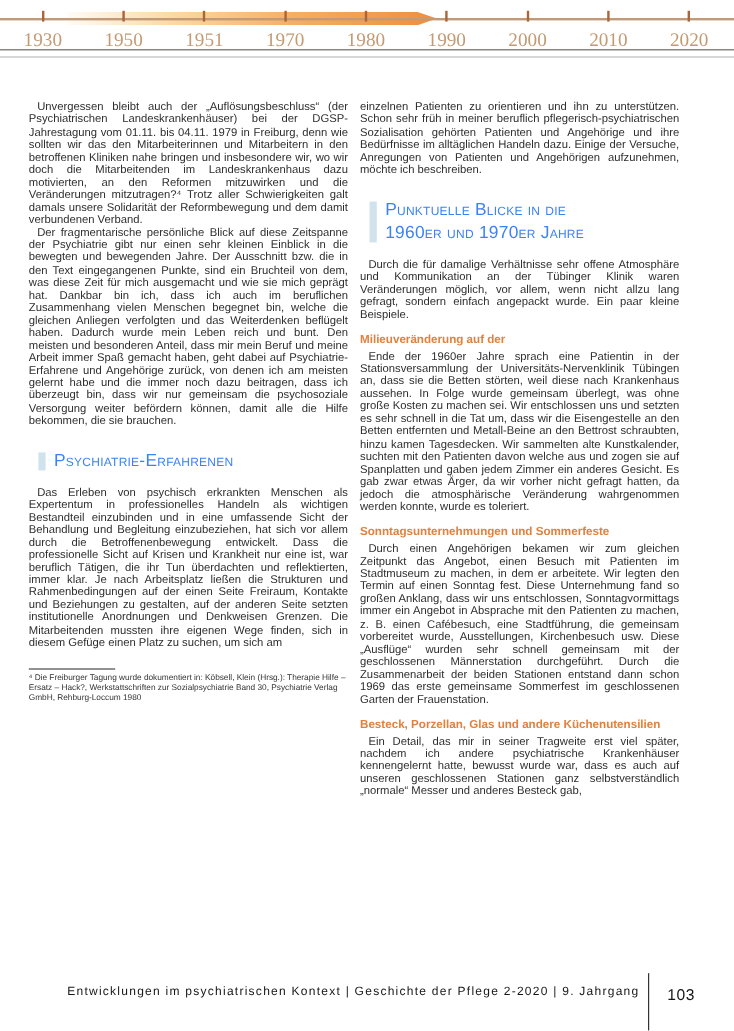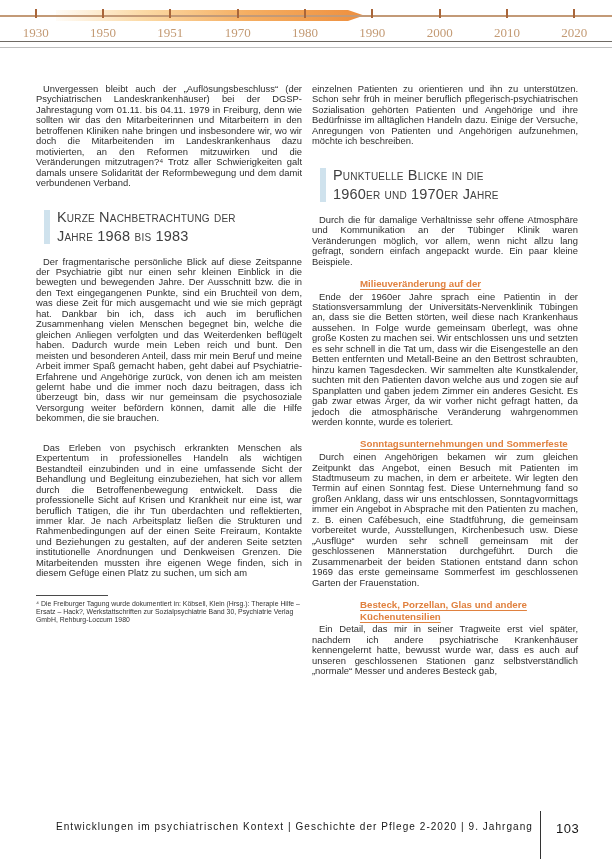--- a/index.html
+++ b/index.html
@@ -12,43 +12,43 @@
   .timeline { position:absolute; top:0; left:0; width:612px; height:52px; }
   .tl-band {
     position:absolute; top:10px; left:56px; width:308px; height:11px;
     background:linear-gradient(90deg, rgba(252,233,200,0.15) 0%, #fbdaa6 28%, #f5ae62 62%, #ee8f3e 100%);
     clip-path:polygon(0 0, calc(100% - 16px) 0, 100% 50%, calc(100% - 16px) 100%, 0 100%);
   }
   .tl-line { position:absolute; top:15px; left:0; width:100%; height:2px; background:#c39a77; }
   .tl-years { position:absolute; top:0; left:2px; width:606px; height:46px; display:flex; }
   .tl-cell { flex:1 1 0; position:relative; text-align:center; }
   .tl-tick { position:absolute; top:9px; left:50%; width:2px; height:9px; margin-left:-1px; background:#a9663a; }
-  .tl-year-label { display:inline-block; margin-top:25px; font-family:"Liberation Serif", serif; font-size:13px; color:#c39a74; }
+  .tl-year-label { display:inline-block; margin-top:25px; font-family:"Liberation Serif", serif; font-size:16px; color:#c39a74; }
   .tl-rule-dark  { position:absolute; top:41px; left:0; width:100%; height:1px; background:#6f6a64; }
   .tl-rule-light { position:absolute; top:47px; left:0; width:100%; height:1px; background:#bdbdbd; }
 
   
-  .content { position:absolute; top:84px; left:36px; width:542px; display:flex; gap:10px; }
+  .content { position:absolute; top:84px; left:24px; width:542px; display:flex; gap:10px; }
   .col { width:266px; }
   .body-para {
     margin:0; font-size:9.4px; line-height:10.45px; text-align:justify;
     color:#2e2e2e; text-indent:7px;
   }
   .no-indent { text-indent:0; }
 
   .section-heading {
     position:relative; margin:19px 0 11px 8px; padding-left:13px;
     font-variant:small-caps; font-weight:400; font-size:14.5px; line-height:19px;
-    color:#404040; letter-spacing:0.2px;
+    color:#3b82f6; letter-spacing:0.2px;
   }
   .heading-bar { position:absolute; left:0; top:2px; width:6px; height:calc(100% - 4px); background:#cfe2ed; }
   .heading-line { display:block; }
 
   .subheading { margin:11px 0 2px; font-size:9.7px; line-height:11.6px; font-weight:bold; color:#e0813f; }
-  .sub-line { display:block; text-decoration:underline; text-decoration-thickness:0.8px; text-underline-offset:1.5px;margin-left:48px; }
+  .sub-line { display:block; text-decoration-thickness:0.8px; text-underline-offset:1.5px; }
 
   
   .footnote { margin-top:16px; }
   .footnote-rule { width:72px; height:1px; background:#4a4a4a; margin-bottom:4px; }
   .footnote-text { margin:0; font-size:6.9px; line-height:8.3px; color:#333333; text-align:left; text-indent:0; }
 
   
   .footer-text { position:absolute; left:36px; top:821px; font-size:10px; letter-spacing:1.05px; color:#161616; white-space:nowrap;margin-left:20px; }
   .footer-vline { position:absolute; left:540px; top:811px; width:1px; height:48px; background:#333333; }
   .footer-page { position:absolute; left:556px; top:821px; font-size:13px; letter-spacing:0.5px; color:#161616; }
@@ -111,29 +111,25 @@
       </div>
     <div class="tl-rule-dark"></div>
     <div class="tl-rule-light"></div>
   </header>
 
   <main class="content">
 
     <section class="col">
       <p class="body-para">Unvergessen bleibt auch der „Auflösungsbeschluss“ (der Psychiatrischen Landeskrankenhäuser) bei der DGSP-Jahrestagung vom 01.11. bis 04.11. 1979 in Freiburg, denn wie sollten wir das den Mitarbeiterinnen und Mitarbeitern in den betroffenen Kliniken nahe bringen und insbesondere wir, wo wir doch die Mitarbeitenden im Landeskrankenhaus dazu motivierten, an den Reformen mitzuwirken und die Veränderungen mitzutragen?⁴ Trotz aller Schwierigkeiten galt damals unsere Solidarität der Reformbewegung und dem damit verbundenen Verband.</p>
 
-      <h2 class="section-heading">
-        <span class="heading-bar"></span>
-        <span class="heading-line">Kurze Nachbetrachtung der</span>
-        <span class="heading-line">Jahre 1968 bis 1983</span>
-      </h2>
       <p class="body-para">Der fragmentarische persönliche Blick auf diese Zeitspanne der Psychiatrie gibt nur einen sehr kleinen Einblick in die bewegten und bewegenden Jahre. Der Ausschnitt bzw. die in den Text eingegangenen Punkte, sind ein Bruchteil von dem, was diese Zeit für mich ausgemacht und wie sie mich geprägt hat. Dankbar bin ich, dass ich auch im beruflichen Zusammenhang vielen Menschen begegnet bin, welche die gleichen Anliegen verfolgten und das Weiterdenken beflügelt haben. Dadurch wurde mein Leben reich und bunt. Den meisten und besonderen Anteil, dass mir mein Beruf und meine Arbeit immer Spaß gemacht haben, geht dabei auf Psychiatrie-Erfahrene und Angehörige zurück, von denen ich am meisten gelernt habe und die immer noch dazu beitragen, dass ich überzeugt bin, dass wir nur gemeinsam die psychosoziale Versorgung weiter befördern können, damit alle die Hilfe bekommen, die sie brauchen.</p>
 
       <h2 class="section-heading">
         <span class="heading-bar"></span>
+        <span class="heading-line">Psychiatrie-Erfahrenen</span>
       </h2>
       <p class="body-para">Das Erleben von psychisch erkrankten Menschen als Expertentum in professionelles Handeln als wichtigen Bestandteil einzubinden und in eine umfassende Sicht der Behandlung und Begleitung einzubeziehen, hat sich vor allem durch die Betroffenenbewegung entwickelt. Dass die professionelle Sicht auf Krisen und Krankheit nur eine ist, war beruflich Tätigen, die ihr Tun überdachten und reflektierten, immer klar. Je nach Arbeitsplatz ließen die Strukturen und Rahmenbedingungen auf der einen Seite Freiraum, Kontakte und Beziehungen zu gestalten, auf der anderen Seite setzten institutionelle Anordnungen und Denkweisen Grenzen. Die Mitarbeitenden mussten ihre eigenen Wege finden, sich in diesem Gefüge einen Platz zu suchen, um sich am</p>
 
       <div class="footnote">
         <div class="footnote-rule"></div>
         <p class="footnote-text">⁴ Die Freiburger Tagung wurde dokumentiert in: Köbsell, Klein (Hrsg.): Therapie Hilfe – Ersatz – Hack?, Werkstattschriften zur Sozialpsychiatrie Band 30, Psychiatrie Verlag GmbH, Rehburg-Loccum 1980</p>
       </div>
     </section>
 
     <section class="col">

